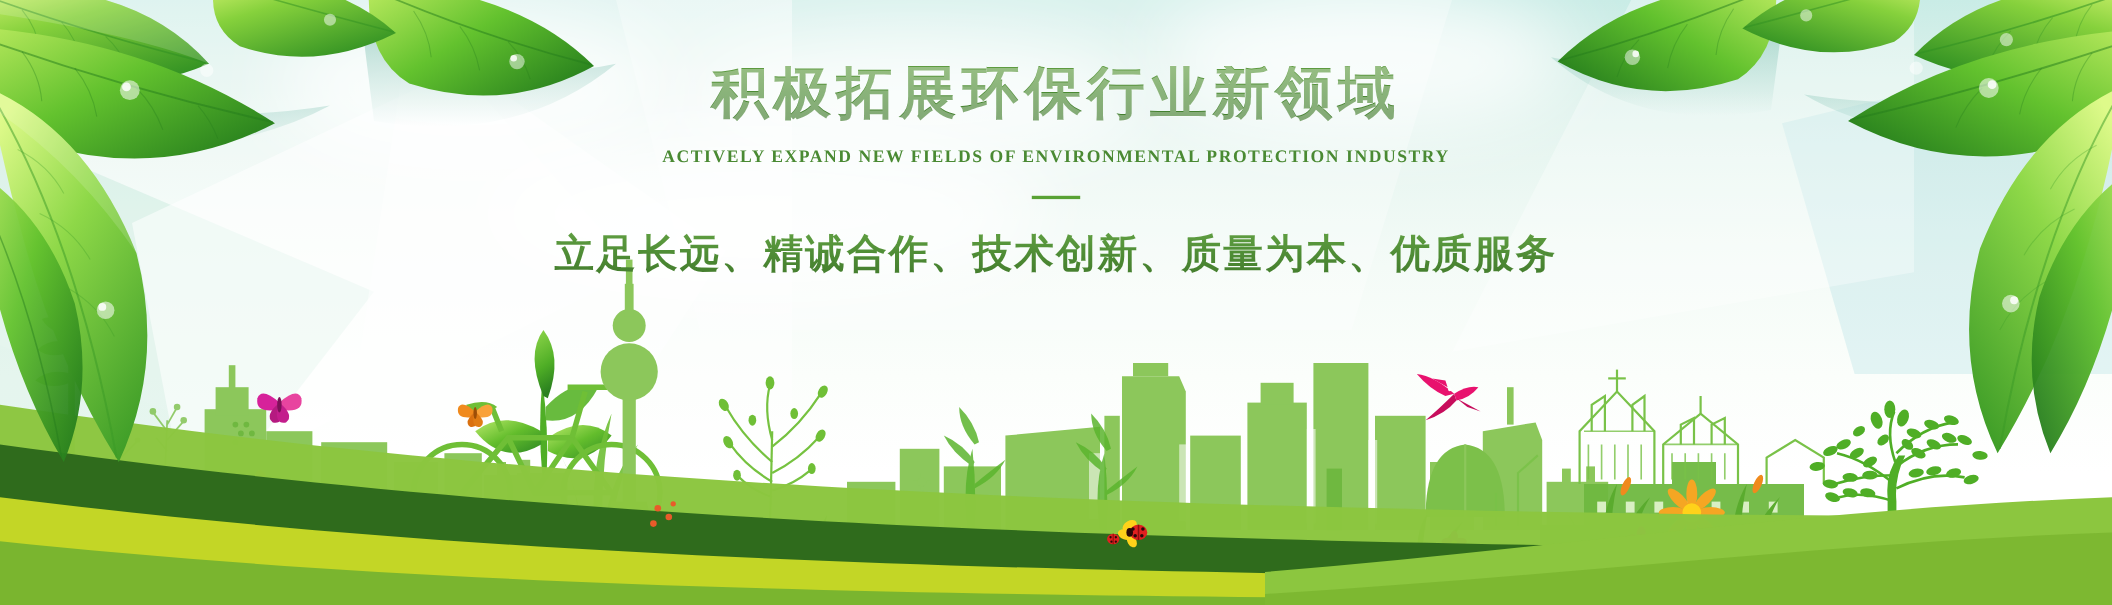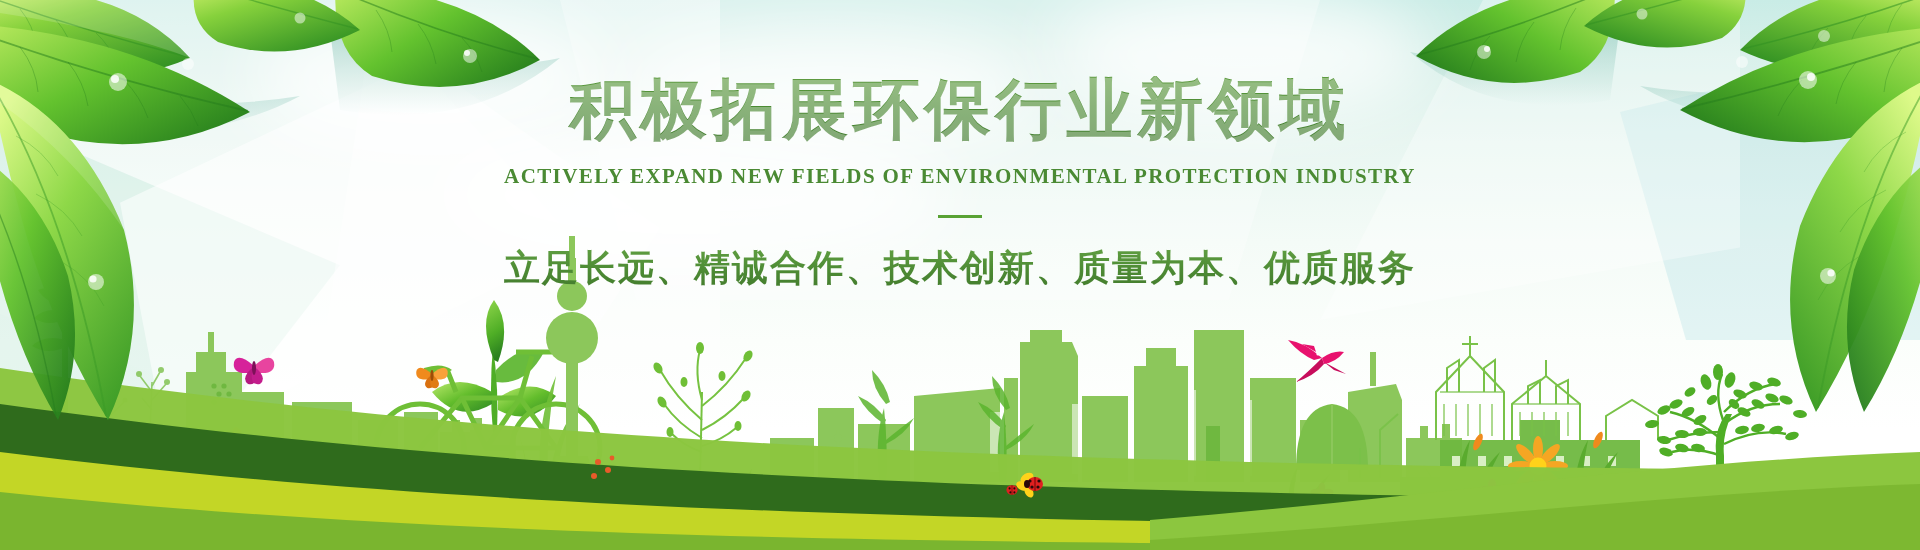--- a/index.html
+++ b/index.html
@@ -79,36 +79,36 @@
 
   
   .text-block {
     position: absolute;
     left: 0; top: 60px;
     width: 1920px;
     text-align: center;
     z-index: 40;
   }
   .main-title {
-    font-family: Liberation Sans, sans-serif;
-    font-size: 66px;
+    font-family: Liberation Serif, serif;
+    font-size: 52px;
     font-weight: bold;
     letter-spacing: 5px;
     line-height: 1.0;
-    margin: 16px;
+    margin: 0;
     background: linear-gradient(180deg, #5f9c41 0%, #4b8a33 48%, #3f7a2c 100%);
     -webkit-background-clip: text;
     background-clip: text;
     color: #4b8a33;
     -webkit-text-fill-color: transparent;
     text-shadow: 0 1px 0 rgba(255,255,255,0.35);
   }
   .sub-title {
     font-family: "Liberation Serif", "DejaVu Serif", serif;
-    font-size: 21px;
+    font-size: 16px;
     font-weight: bold;
     letter-spacing: 1.4px;
     color: #4a8a33;
     margin: 22px 0 0 0;
   }
   .divider {
     width: 44px;
     height: 3px;
     background: #59a234;
     margin: 26px auto 0 auto;

